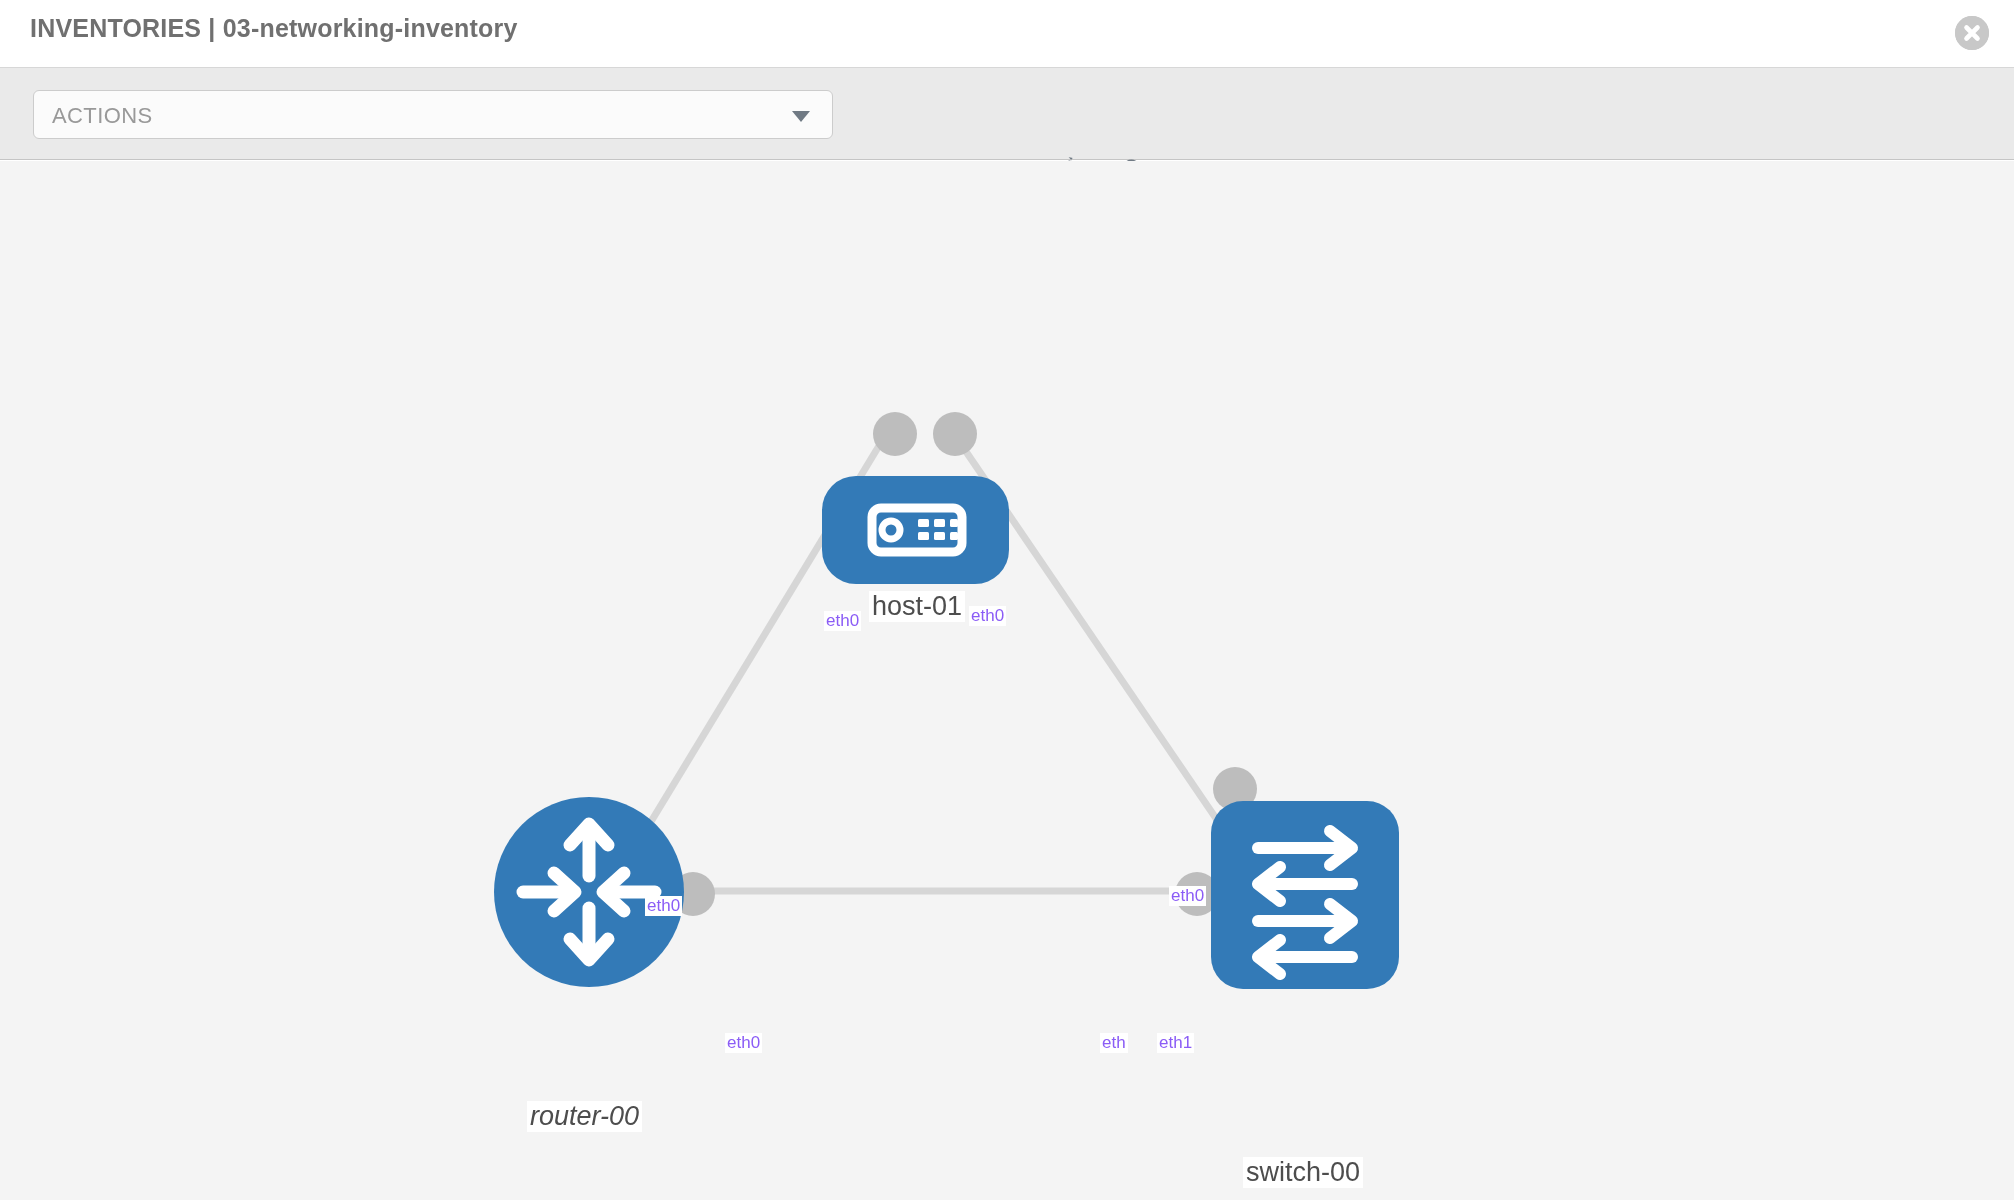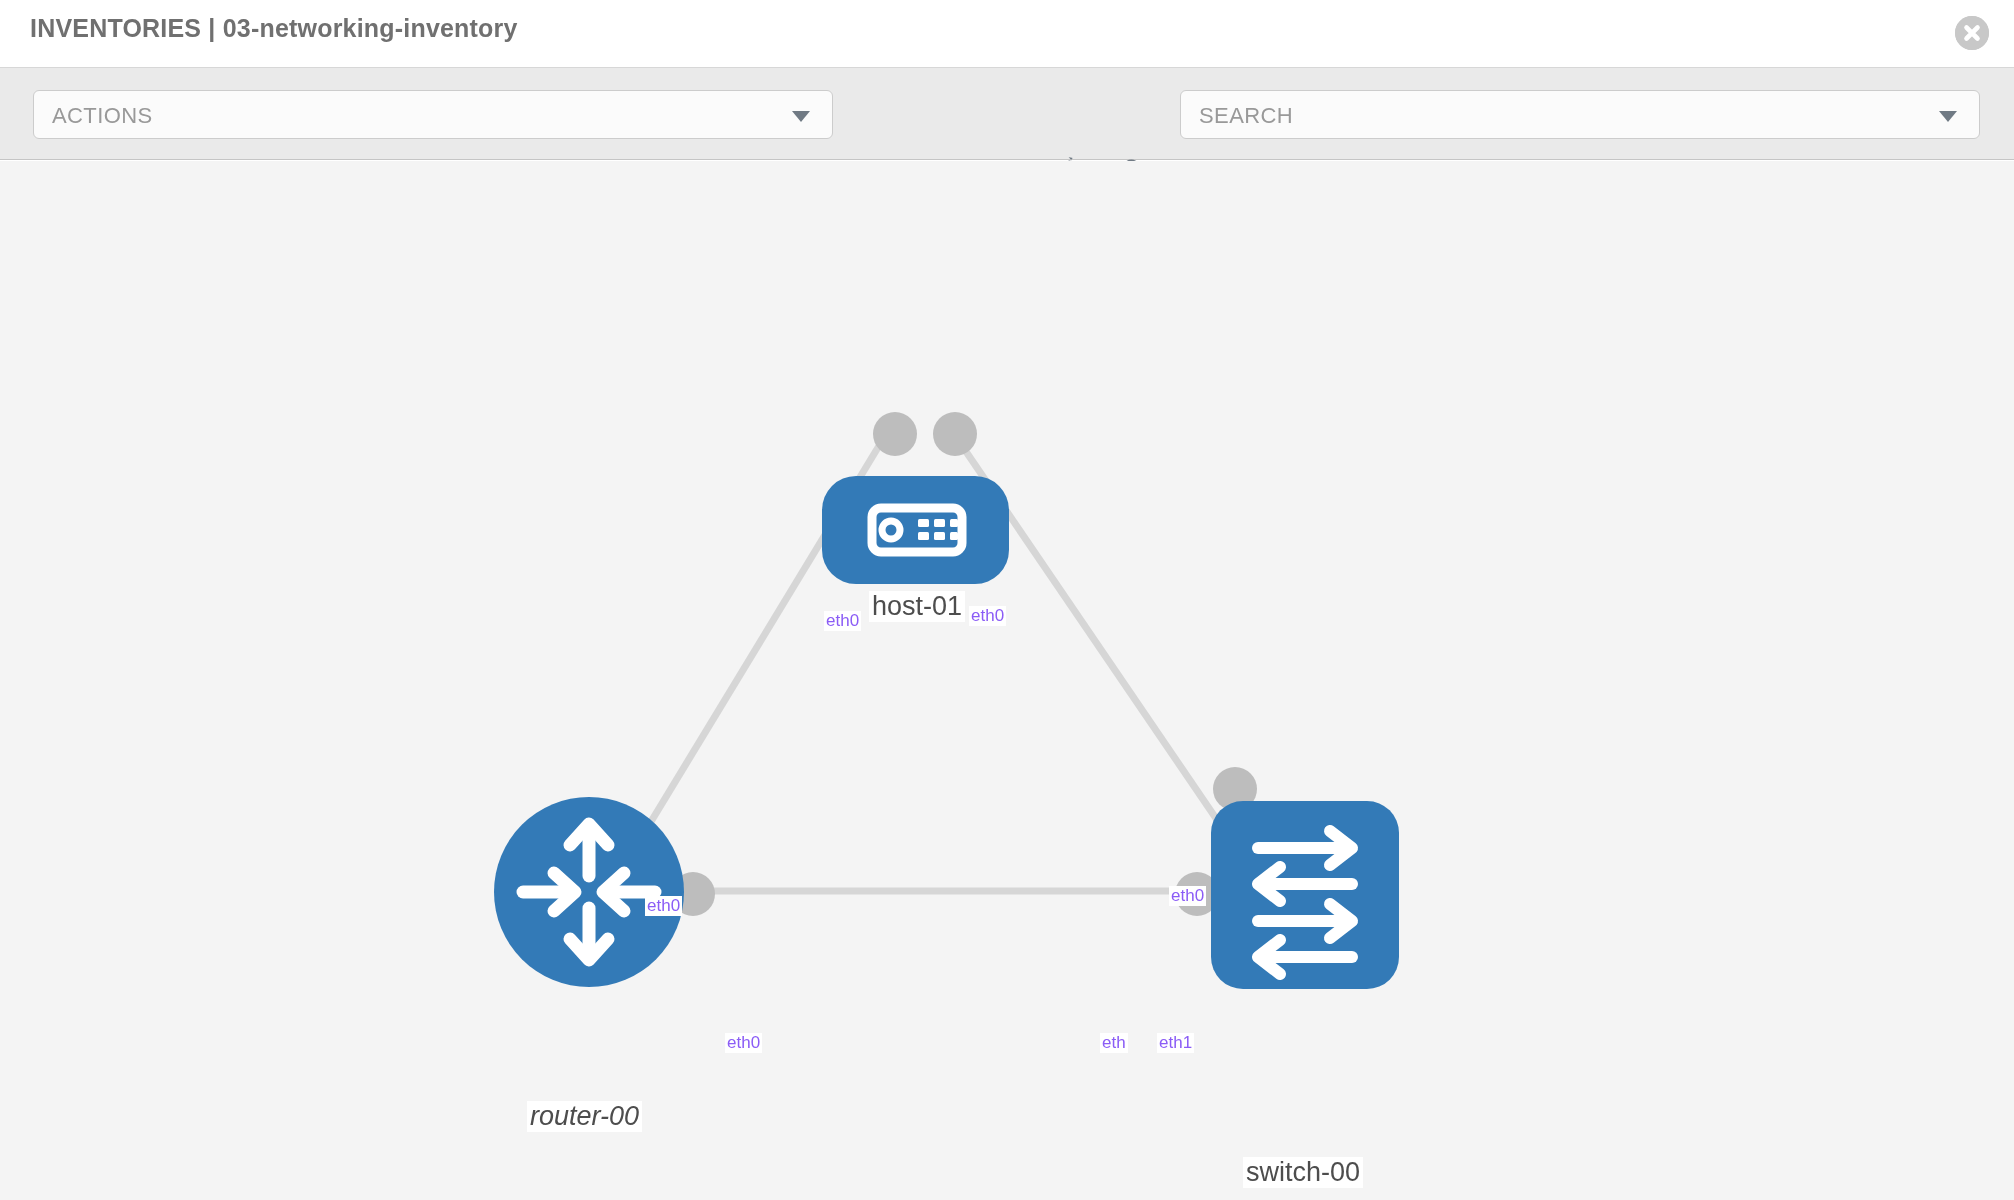--- a/index.html
+++ b/index.html
@@ -164,24 +164,20 @@
     </div>
 
     <div class="tool-icon key">
       <svg width="44" height="44" viewBox="0 0 44 44">
         <g fill="#717b85">
           <path d="M16.5 7a9.5 9.5 0 1 0 8.2 14.3l2.4 2.4 2.6-2.6 2.6 2.6 2.6-2.6 2.6 2.6 2.9-2.9-10.9-10.9A9.5 9.5 0 0 0 16.5 7zm-2.6 5.5a3.6 3.6 0 1 1 0 7.2 3.6 3.6 0 0 1 0-7.2z"></path>
         </g>
       </svg>
     </div>
 
-    <div class="search-select">
-      <span class="lbl">SEARCH</span>
-      <span class="caret"></span>
-    </div>
   </div>
 
   <div class="canvas">
 
     <svg width="2014" height="1039">
 
       <g>
         <line x1="888" y1="270" x2="615" y2="720" stroke="#d6d6d6" stroke-width="7"></line>
         <line x1="952" y1="270" x2="1245" y2="700" stroke="#d6d6d6" stroke-width="7"></line>
         <line x1="640" y1="730" x2="1240" y2="730" stroke="#d6d6d6" stroke-width="7"></line>

